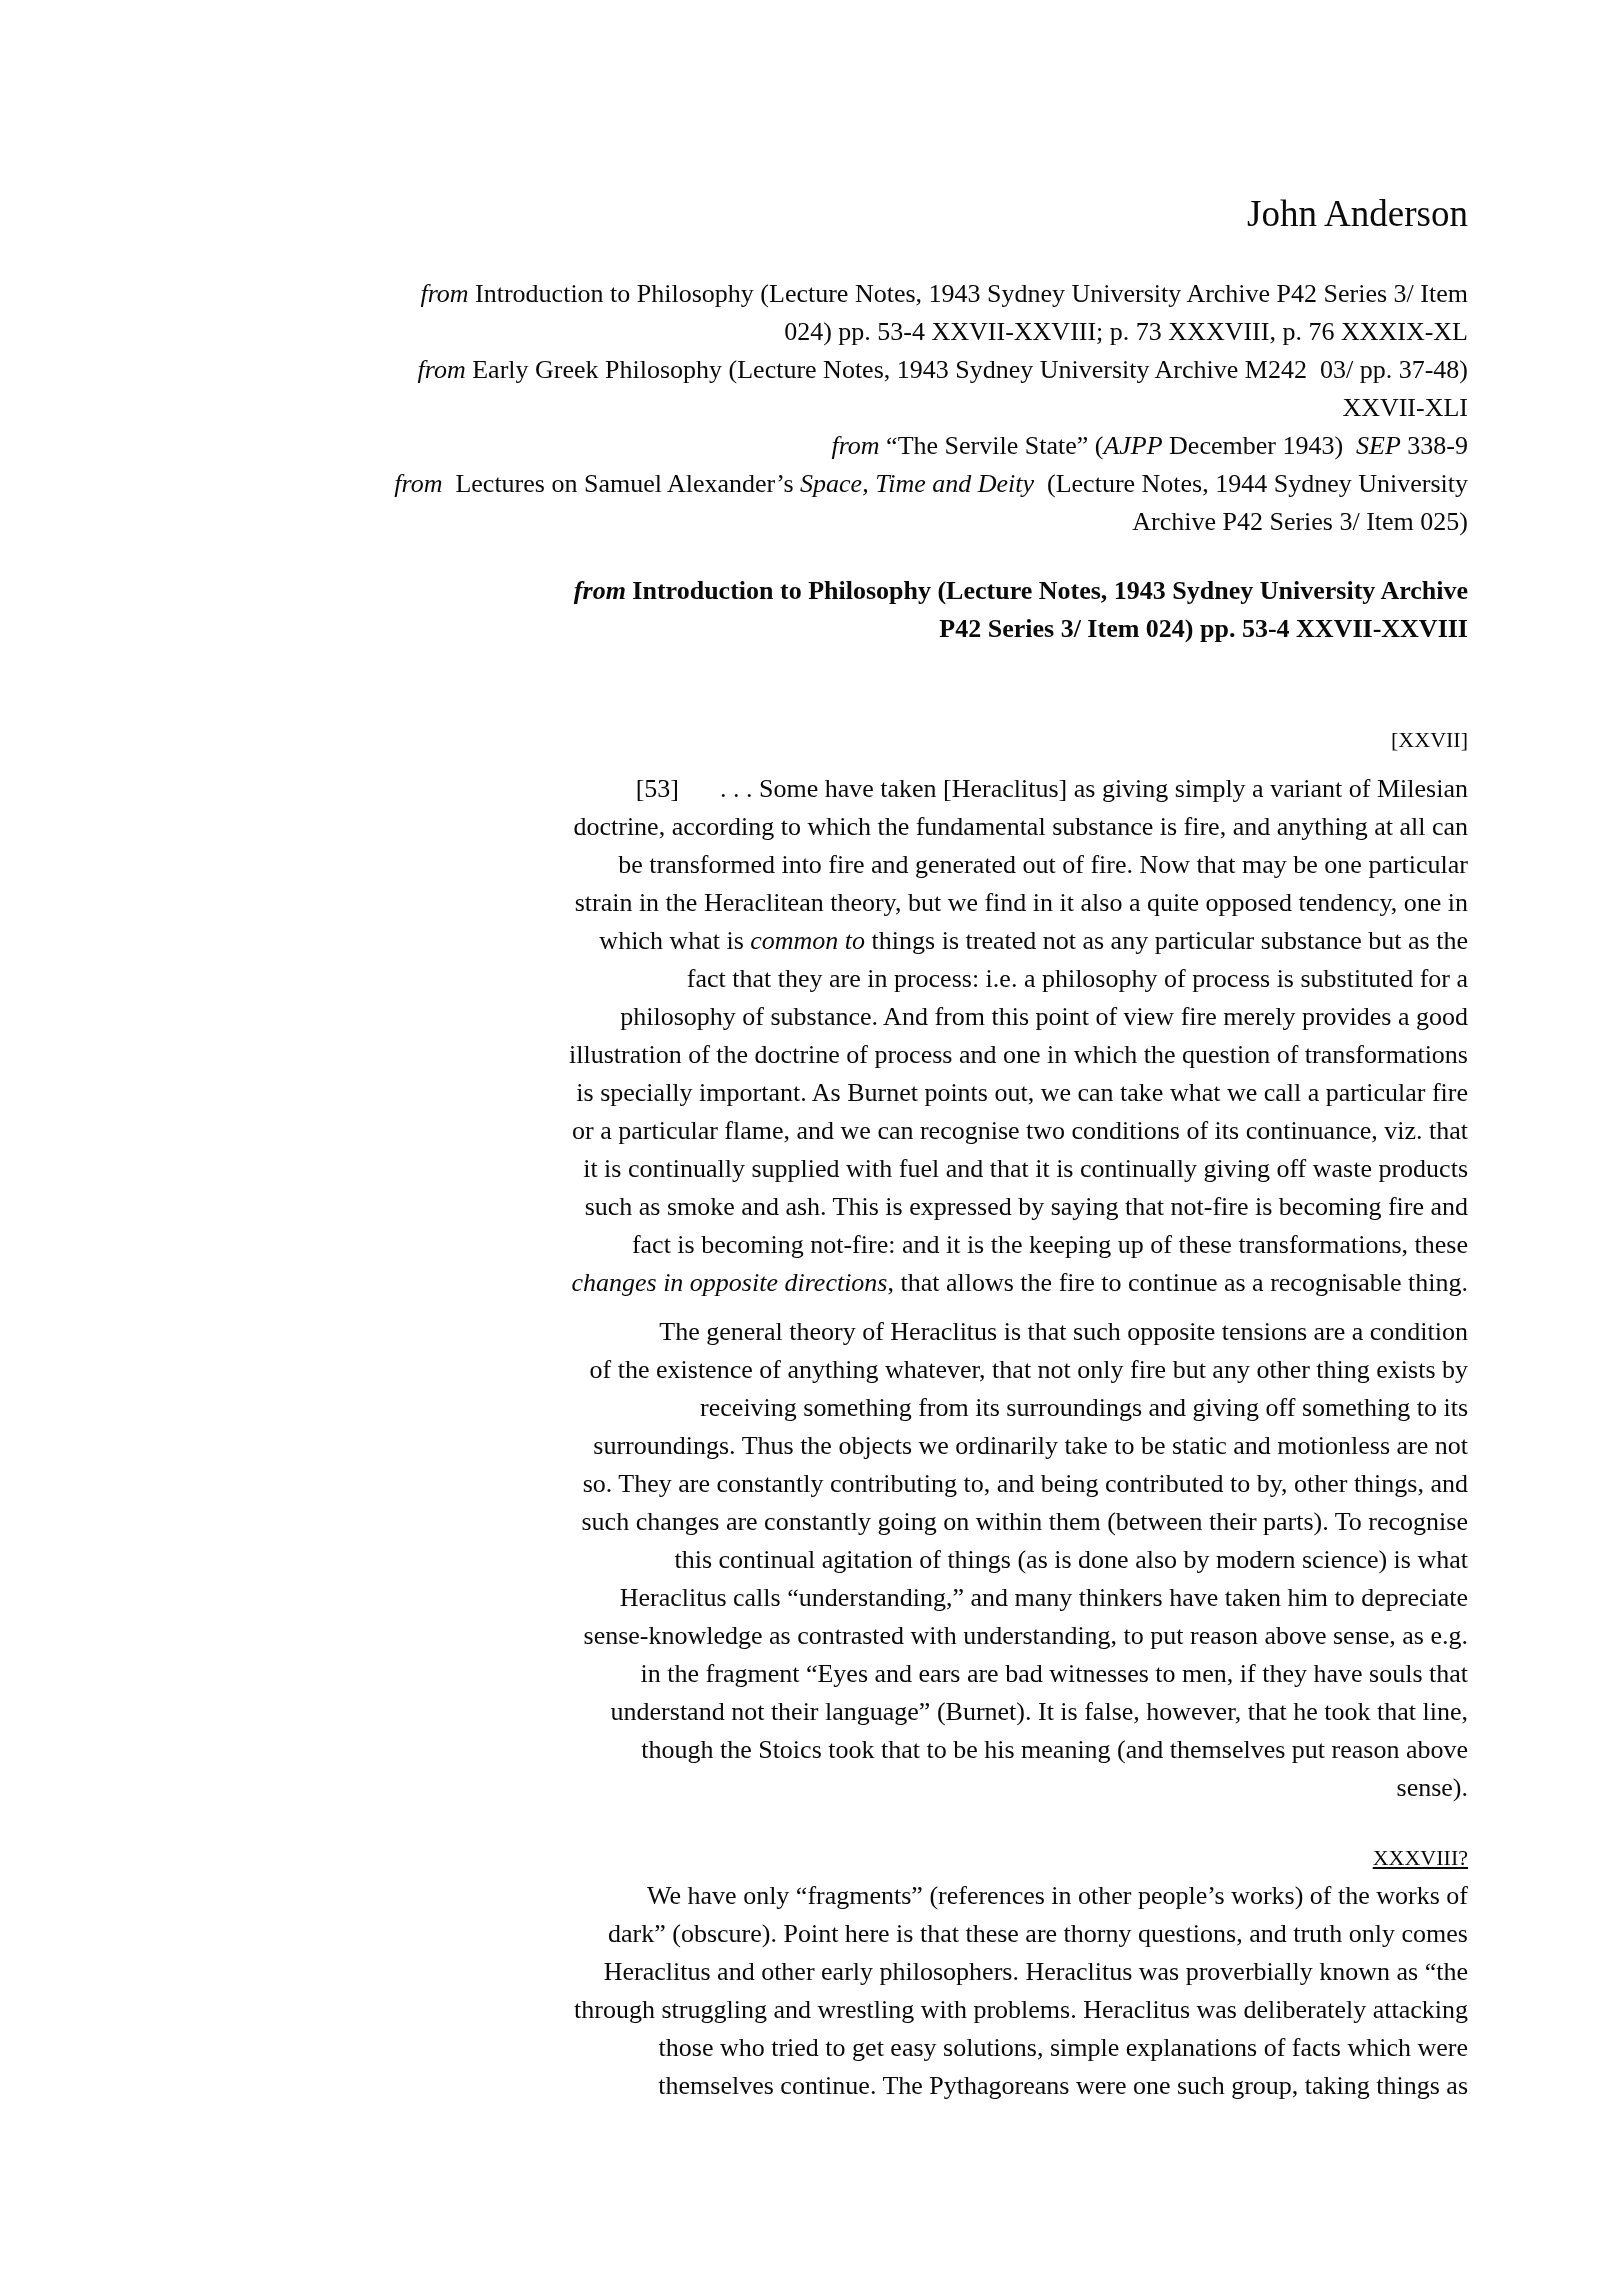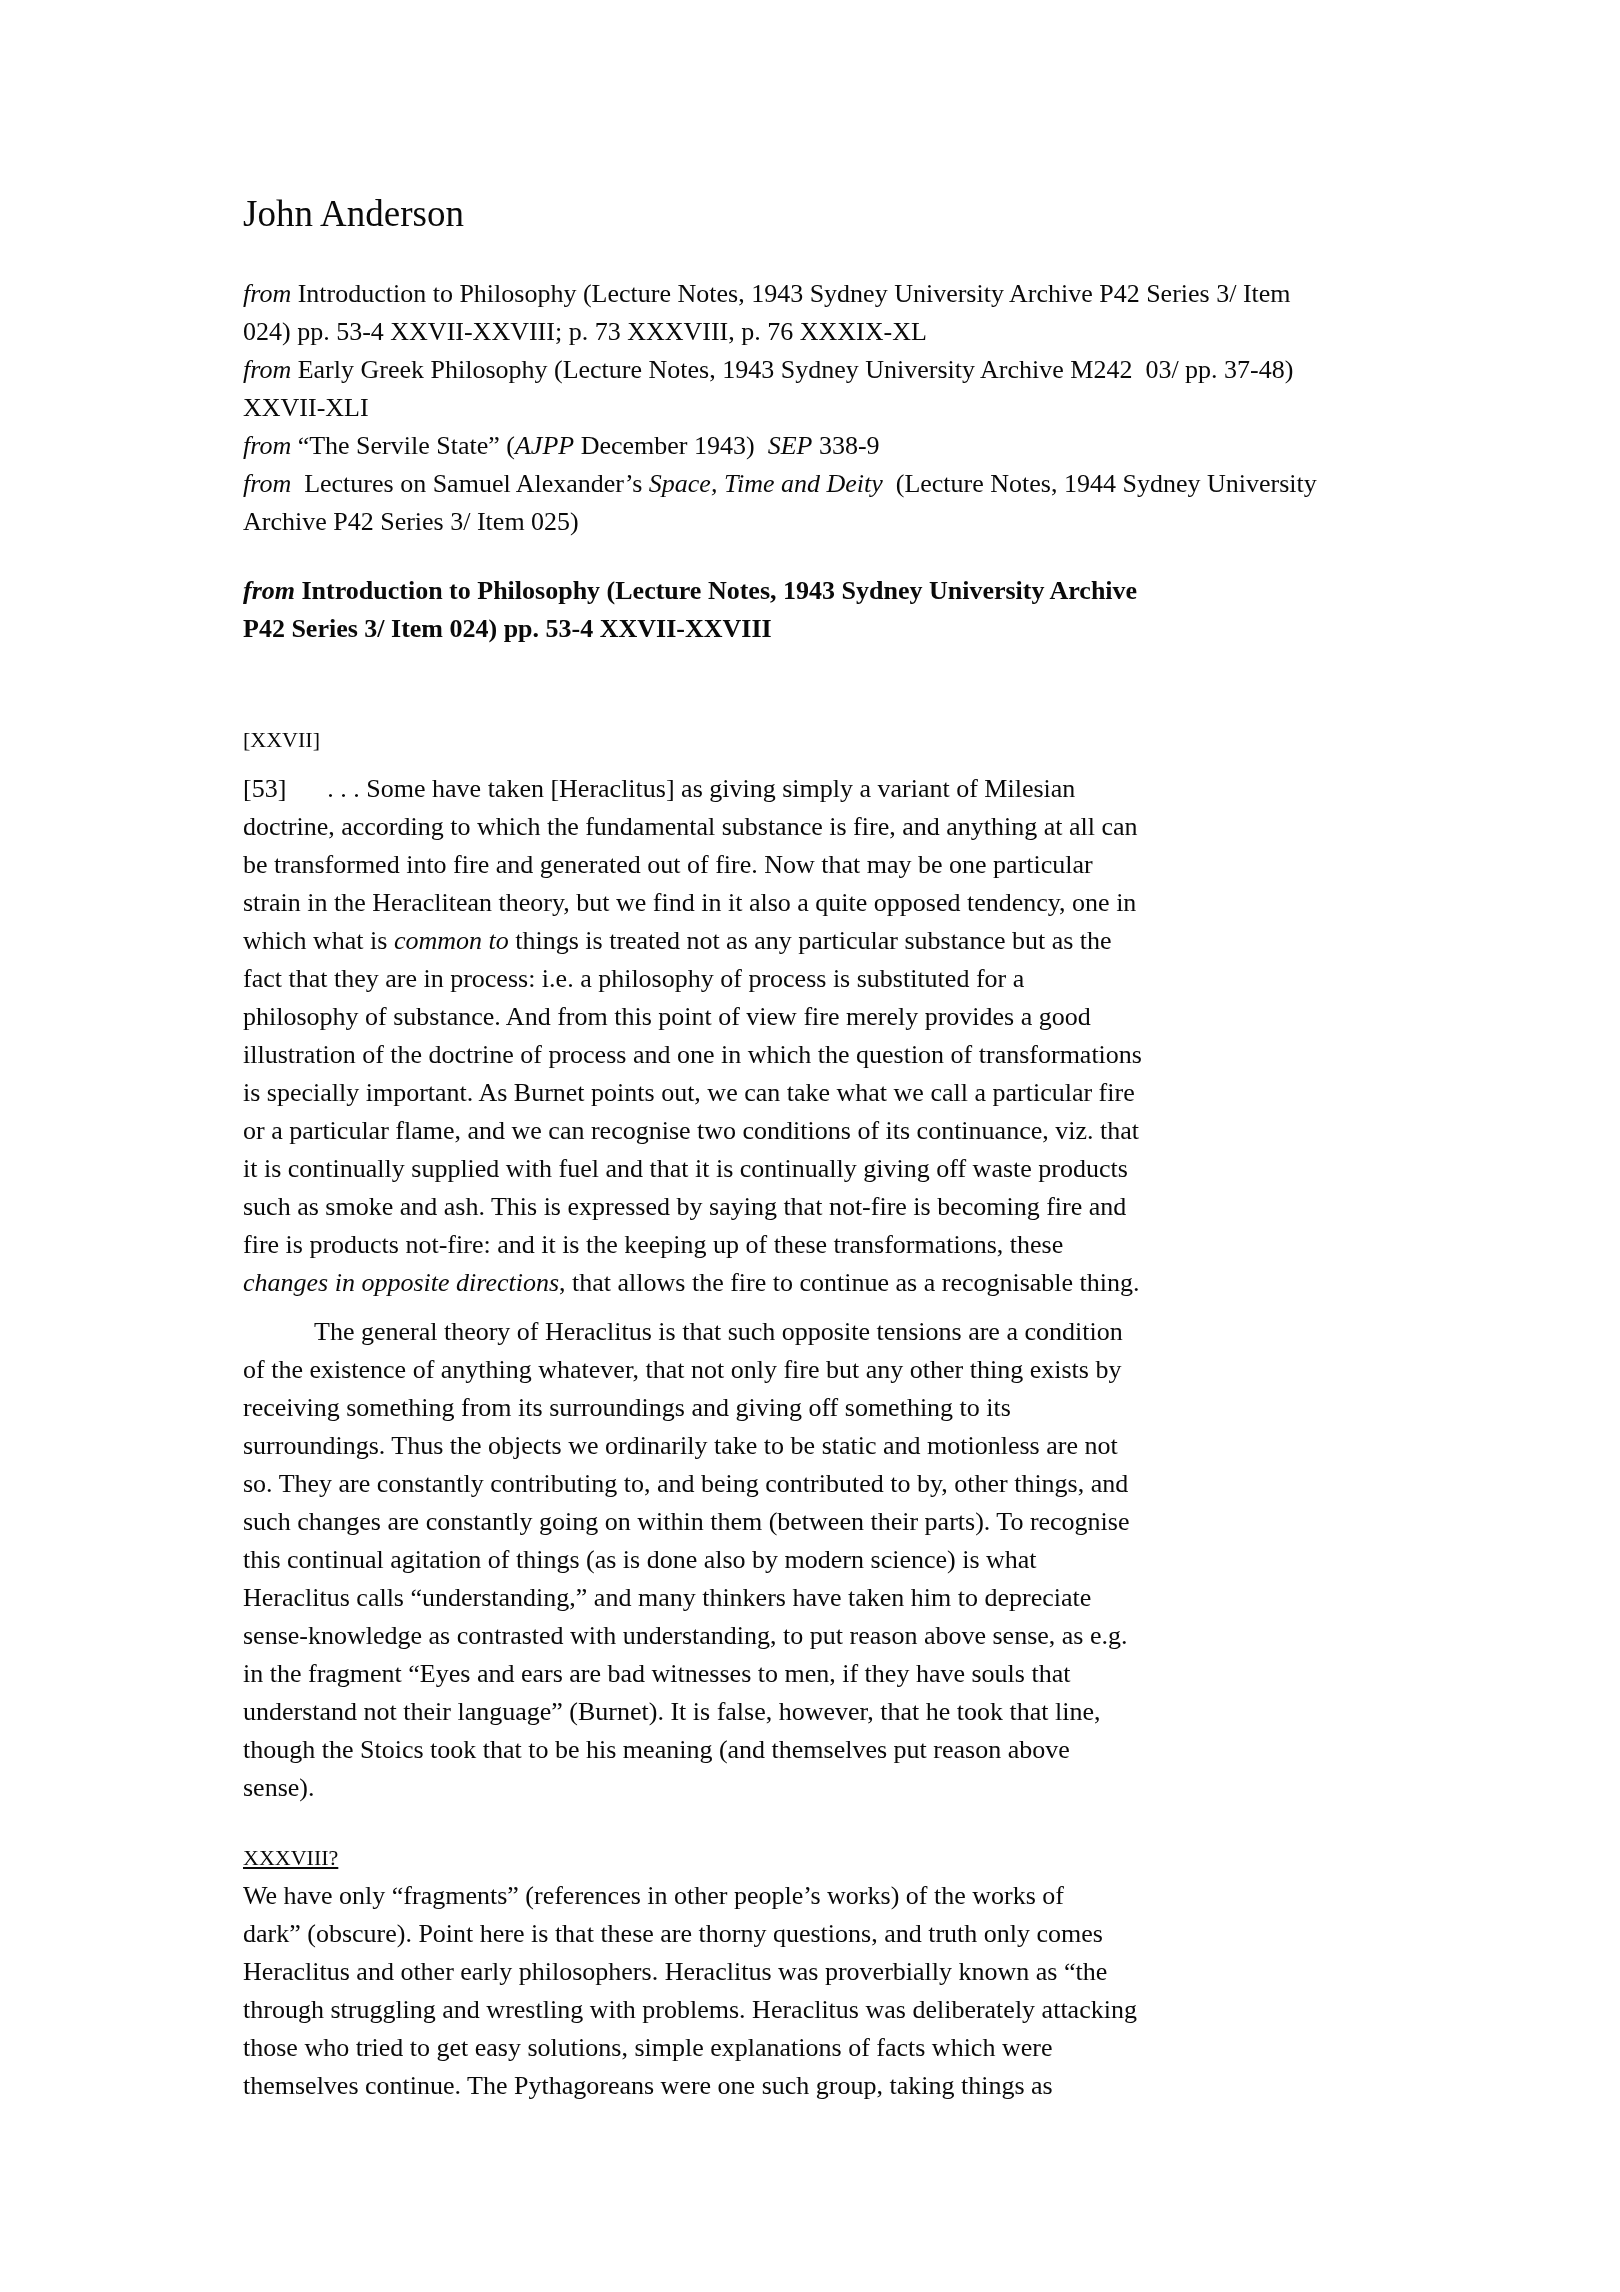--- a/index.html
+++ b/index.html
@@ -10,20 +10,21 @@
     background: #ffffff;
     color: #0a0a0a;
     font-family: "Liberation Serif", serif;
     overflow: hidden;
   }
   .doc {
     position: absolute;
     left: 243px;
     top: 192px;
     width: 1225px;
+    text-align: right;
   }
   .title {
     font-size: 37px;
     line-height: 43px;
     font-weight: 400;
     margin: 0 0 40px 0;
     white-space: pre;
   }
   .tline {
     font-size: 26px;
@@ -72,21 +73,21 @@
         <div class="tline"><span>be transformed into fire and generated out of fire. Now that may be one particular</span></div>
         <div class="tline"><span>strain in the Heraclitean theory, but we find in it also a quite opposed tendency, one in</span></div>
         <div class="tline"><span>which what is </span><span class="it">common to</span><span> things is treated not as any particular substance but as the</span></div>
         <div class="tline"><span>fact that they are in process: i.e. a philosophy of process is substituted for a</span></div>
         <div class="tline"><span>philosophy of substance. And from this point of view fire merely provides a good</span></div>
         <div class="tline"><span>illustration of the doctrine of process and one in which the question of transformations</span></div>
         <div class="tline"><span>is specially important. As Burnet points out, we can take what we call a particular fire</span></div>
         <div class="tline"><span>or a particular flame, and we can recognise two conditions of its continuance, viz. that</span></div>
         <div class="tline"><span>it is continually supplied with fuel and that it is continually giving off waste products</span></div>
         <div class="tline"><span>such as smoke and ash. This is expressed by saying that not-fire is becoming fire and</span></div>
-        <div class="tline"><span>fire is products not-fire: and it is the keeping up of these transformations, these</span></div>
+        <div class="tline"><span>fact is becoming not-fire: and it is the keeping up of these transformations, these</span></div>
         <div class="tline"><span class="it">changes in opposite directions</span><span>, that allows the fire to continue as a recognisable thing.</span></div>
       </div>
 
     <div class="para">
         <div class="tline"><span class="gap" style="width: 71px; overflow: hidden;">&nbsp;</span><span>The general theory of Heraclitus is that such opposite tensions are a condition</span></div>
         <div class="tline"><span>of the existence of anything whatever, that not only fire but any other thing exists by</span></div>
         <div class="tline"><span>receiving something from its surroundings and giving off something to its</span></div>
         <div class="tline"><span>surroundings. Thus the objects we ordinarily take to be static and motionless are not</span></div>
         <div class="tline"><span>so. They are constantly contributing to, and being contributed to by, other things, and</span></div>
         <div class="tline"><span>such changes are constantly going on within them (between their parts). To recognise</span></div>

